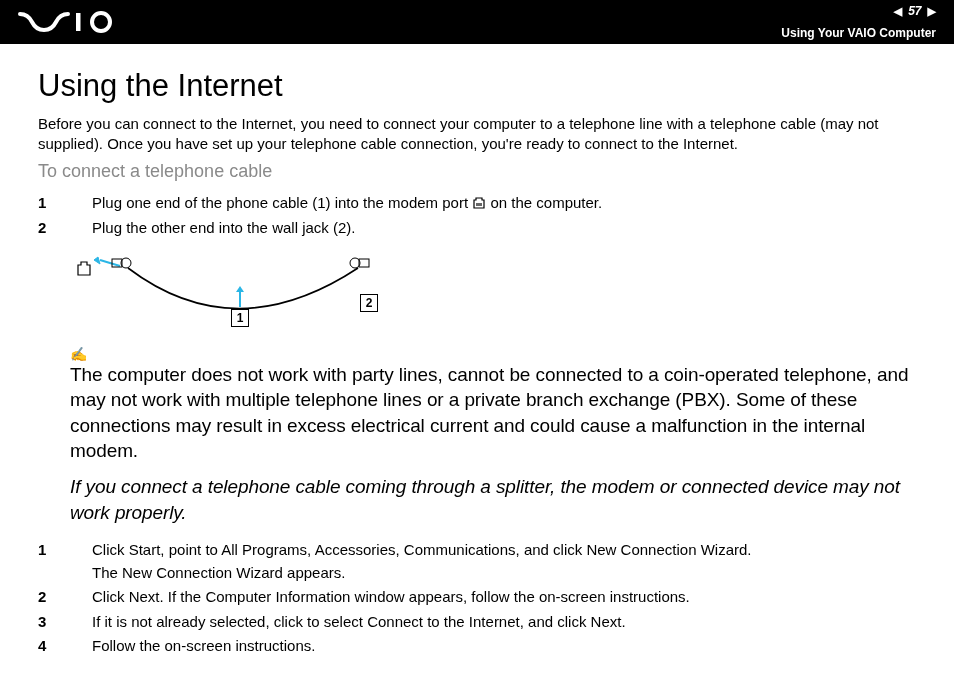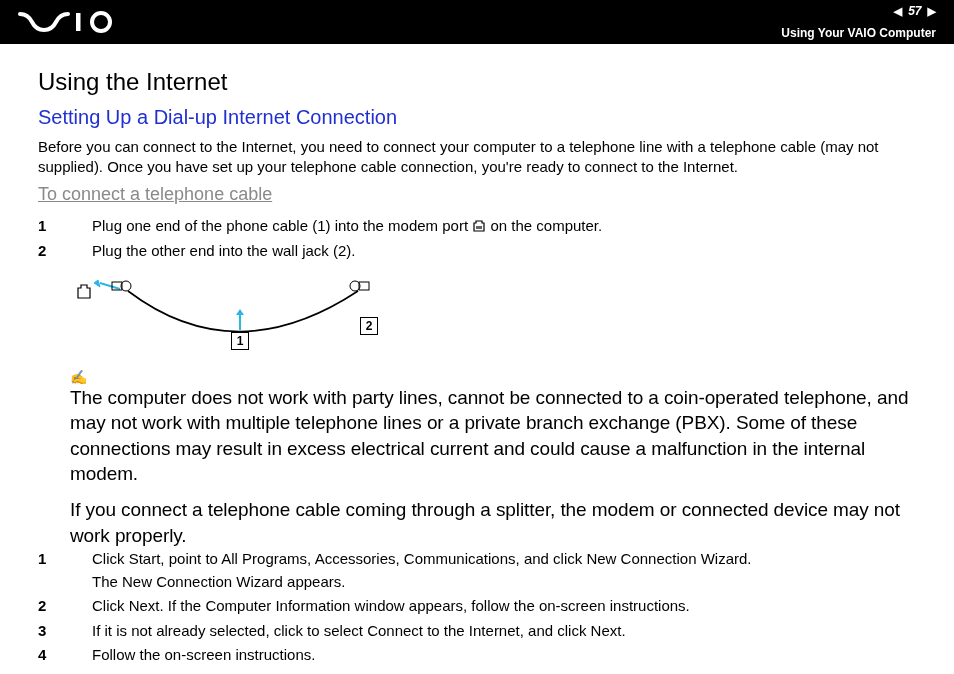--- a/index.html
+++ b/index.html
@@ -43,41 +43,40 @@
   .page-nav .arrow { font-style: normal; font-size: 11px; }
   .header-sub {
     font-size: 12px;
     font-weight: bold;
     margin-top: 8px;
   }
   .content {
     padding: 24px 38px 0 38px;
   }
   h1 {
-    font-size: 24px;
+    font-size: 31px;
     font-weight: 400;
     margin-bottom: 10px;
   }
   h2 {
     font-size: 20px;
     font-weight: 400;
     color: #2030d0;
     margin-bottom: 8px;
   }
   .para {
     font-size: 15px;
     line-height: 1.35;
     margin-bottom: 6px;
   }
   h3 {
     font-size: 18px;
     font-weight: 400;
     color: #8a8a8a;
     margin-bottom: 10px;
-    text-decoration: underline;
   }
   ol.steps {
     list-style: none;
     margin-bottom: 14px;
   }
   ol.steps li {
     display: flex;
     font-size: 15px;
     line-height: 1.5;
     margin-bottom: 2px;
@@ -145,21 +144,20 @@
       <span class="arrow">◀</span>
       <span>57</span>
       <span class="arrow">▶</span>
     </div>
     <div class="header-sub">Using Your VAIO Computer</div>
   </div>
 </div>
 
 <div class="content">
   <h1>Using the Internet</h1>
-  <h2>Setting Up a Dial-up Internet Connection</h2>
   <p class="para">Before you can connect to the Internet, you need to connect your computer to a telephone line with a telephone cable (may not supplied). Once you have set up your telephone cable connection, you're ready to connect to the Internet.</p>
 
   <h3>To connect a telephone cable</h3>
   <ol class="steps">
     <li>
       <span class="num">1</span>
       <span class="txt">
         <span>Plug one end of the phone cable (1) into the modem port </span><span class="modem-icon"><svg width="14" height="12" viewBox="0 0 14 12">
               <path d="M2 3 L2 11 L12 11 L12 3 L10 3 L10 1 L4 1 L4 3 Z M5 6 L5 9 M7 6 L7 9 M9 6 L9 9" stroke="#000" stroke-width="1.2" fill="none"></path>
             </svg></span><span> on the computer.</span>
@@ -199,21 +197,21 @@
       </g>
     </svg>
     <div class="callout-box" style="left:161px; top:55px;">1</div>
     <div class="callout-box" style="left:290px; top:40px;">2</div>
   </div>
 
   <div class="note-block">
     <div class="note-icon">✍</div>
     <div class="note-text condensed">The computer does not work with party lines, cannot be connected to a coin-operated telephone, and may not work with multiple telephone lines or a private branch exchange (PBX). Some of these connections may result in excess electrical current and could cause a malfunction in the internal modem.</div>
   </div>
-  <div class="note-block" style="margin-bottom:0;">
+  <div class="note-block" style="margin-bottom:14px;font-style:italic;">
     <div class="note-text condensed">If you connect a telephone cable coming through a splitter, the modem or connected device may not work properly.</div>
   </div>
 
   <ol class="steps" id="steps2">
       <li>
         <span class="num">1</span>
         <span class="txt">Click <b>Start</b>, point to <b>All Programs</b>, <b>Accessories</b>, <b>Communications</b>, and click <b>New Connection Wizard</b>.<br>The <b>New Connection Wizard</b> appears.</span>
       </li>
       <li>
         <span class="num">2</span>

